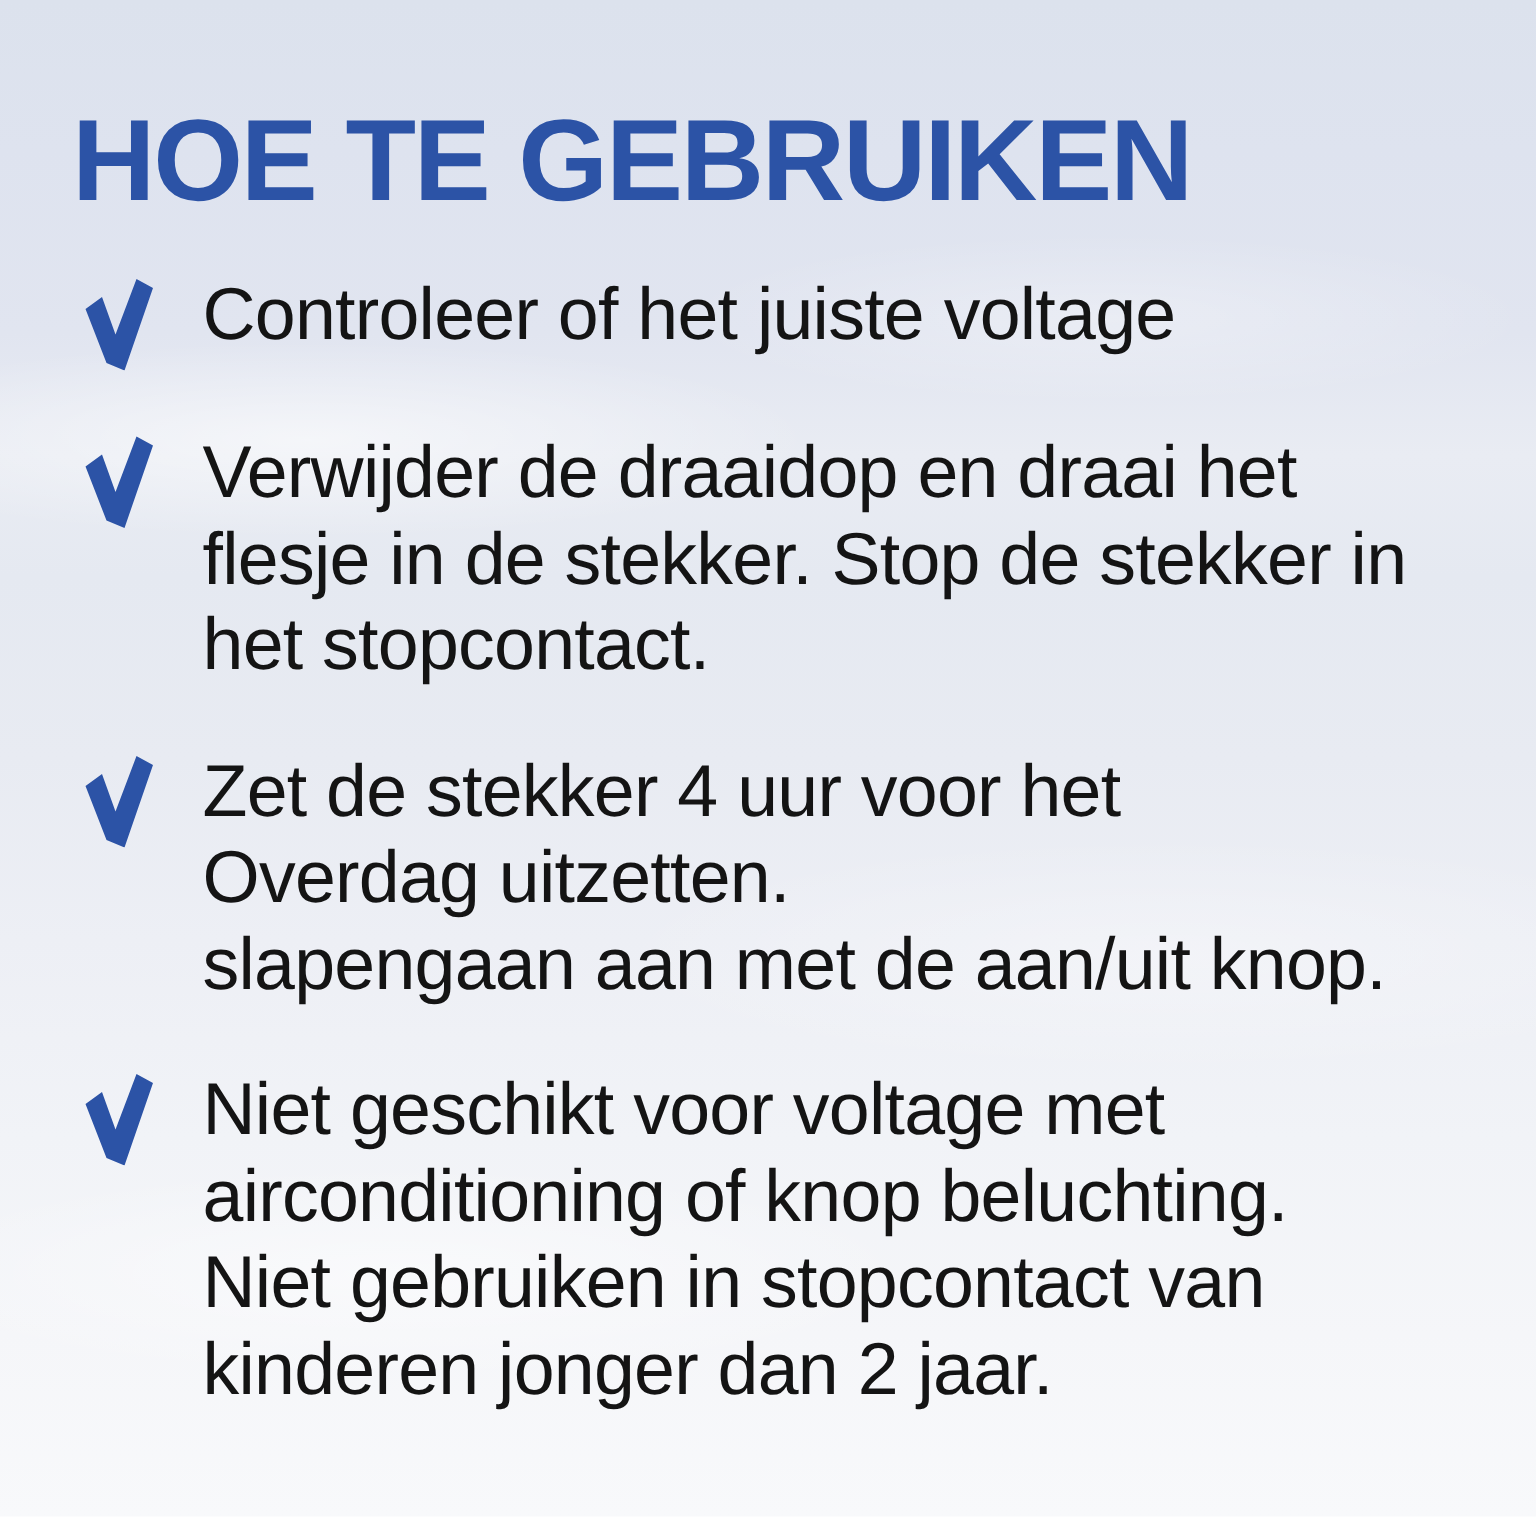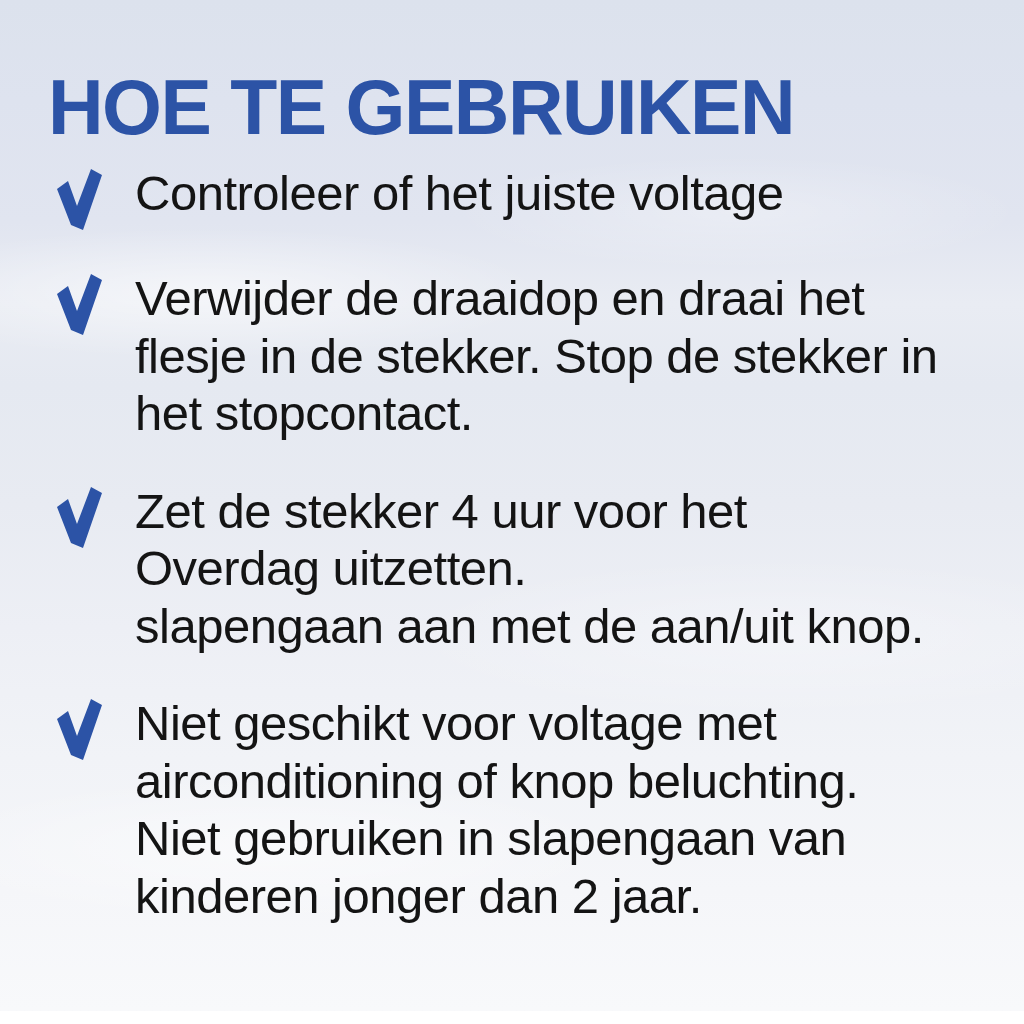--- a/index.html
+++ b/index.html
@@ -39,21 +39,21 @@
     white-space: nowrap;
   }
   .checklist {
     margin: 0;
     padding: 0;
   }
   .item {
     display: flex;
     align-items: flex-start;
   }
-  .item:first-child { margin-top: 19px; }
+  .item:first-child { margin-top: 36px; }
   .item + .item { margin-top: 40px; }
   .check {
     flex: 0 0 auto;
     width: 46px;
     height: 62px;
     margin-left: 8px;
     margin-top: 3px;
     color: var(--accent, #2c53a6);
   }
   .check svg { display: block; }
@@ -114,19 +114,19 @@
 
     <div class="item">
       <span class="check">
         <svg viewBox="0 0 46 62" width="46" height="62" aria-hidden="true">
           <path d="M1 21 L12 13 L21 38 L35 1 L46 7 L27 62 L15 57 Z" fill="currentColor"></path>
         </svg>
       </span>
       <div class="lines">
         <div class="line">Niet geschikt voor voltage met</div>
         <div class="line">airconditioning of knop beluchting.</div>
-        <div class="line">Niet gebruiken in slapengaan van</div>
+        <div class="line">Niet gebruiken in stopcontact van</div>
         <div class="line">kinderen jonger dan 2 jaar.</div>
       </div>
     </div>
 
   </div>
 </div>
 
 </body></html>

